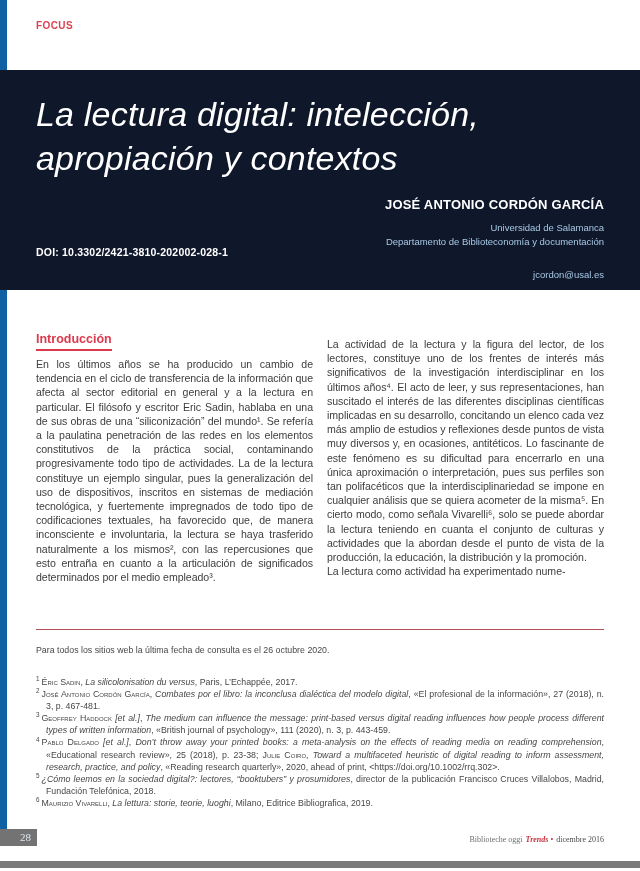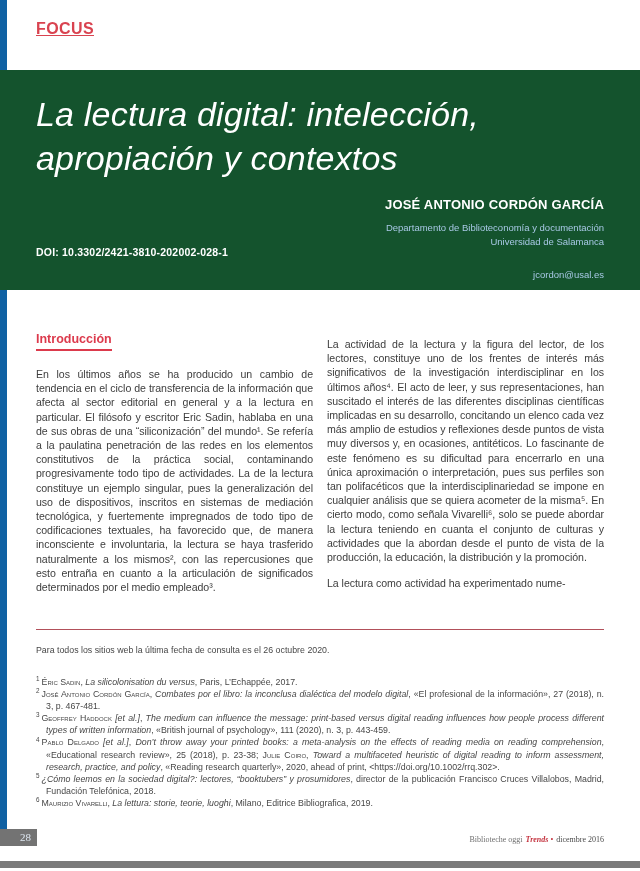--- a/index.html
+++ b/index.html
@@ -1,38 +1,38 @@
 <!DOCTYPE html>
 <html><head>
 <meta charset="utf-8">
 <style>
   html,body{margin:0;padding:0;background:#e9e9e9;}
   .page{position:relative;width:640px;height:871px;background:#ffffff;overflow:hidden;
         font-family:"Liberation Sans",sans-serif;}
   .left-bar{position:absolute;left:0;top:0;width:7px;height:846px;background:#1061a3;}
-  .kicker{position:absolute;left:36px;top:20px;font-size:16px;font-weight:700;
-          letter-spacing:.4px;color:#d94350;text-decoration:underline;}
-  .title-band{position:absolute;left:0;top:70px;width:640px;height:220px;background:#14532d;}
+  .kicker{position:absolute;left:36px;top:20px;font-size:10px;font-weight:700;
+          letter-spacing:.4px;color:#d94350;}
+  .title-band{position:absolute;left:0;top:70px;width:640px;height:220px;background:#0f172a;}
   .title-band h1{position:absolute;left:36px;top:22px;margin:0;font-size:34px;line-height:44px;
           font-style:italic;font-weight:400;color:#ffffff;letter-spacing:.2px;}
   .doi{position:absolute;left:36px;top:176px;font-size:10.5px;font-weight:700;color:#ffffff;
           letter-spacing:.2px;}
   .author-block{position:absolute;right:36px;top:127px;text-align:right;}
   .author{font-size:13px;font-weight:700;color:#ffffff;letter-spacing:.2px;margin-bottom:9px;}
   .aff{font-size:9.5px;line-height:13.5px;color:#a9c9e6;}
   .aff.email{margin-top:20px;}
   .main{position:absolute;left:36px;top:329px;width:568px;height:297px;display:flex;gap:14px;
         overflow:hidden;}
   .col{flex:1 1 0;min-width:0;}
   .col-right{padding-top:8px;}
-  .section-heading{display:inline-block;margin:0 0 16px 0;font-size:12.5px;font-weight:700;
+  .section-heading{display:inline-block;margin:0 0 6px 0;font-size:12.5px;font-weight:700;
         color:#dc3a4c;border-bottom:2px solid #dc3a4c;padding-bottom:3px;}
   .body-p{margin:0;font-size:10.6px;line-height:14.2px;text-align:justify;color:#3d3d3d;
         letter-spacing:-0.05px;}
-  .col-right .body-p + .body-p{margin-top:12px;}
+  .col-right .body-p + .body-p{margin-top:0;}
   .fn-divider{position:absolute;left:36px;top:629px;width:568px;height:1px;background:#b2505a;}
   .fn-area{position:absolute;left:36px;top:644px;width:568px;color:#474747;}
   .fn-note{margin:0 0 20px 0;font-size:8.8px;line-height:12px;}
   .fn{font-size:8.8px;line-height:12.1px;text-align:justify;padding-left:10px;text-indent:-10px;
       color:#474747;}
   .fn sup{font-size:6.3px;vertical-align:super;line-height:0;padding-right:2px;}
   .fn .sc{font-variant:small-caps;}
   .fn .i{font-style:italic;}
   .fn .n{font-style:normal;}
   .page-num{position:absolute;left:0;top:829px;width:37px;height:17px;background:#737373;
@@ -52,22 +52,22 @@
 
   <div class="left-bar"></div>
 
   <div class="kicker">FOCUS</div>
 
   <div class="title-band">
     <h1><span>La lectura digital: intelección,</span><br><span>apropiación y contextos</span></h1>
     <div class="doi">DOI: 10.3302/2421-3810-202002-028-1</div>
     <div class="author-block">
       <div class="author">JOSÉ ANTONIO CORDÓN GARCÍA</div>
+      <div class="aff">Universidad de Salamanca</div>
       <div class="aff">Departamento de Biblioteconomía y documentación</div>
-      <div class="aff">Universidad de Salamanca</div>
       <div class="aff email">jcordon@usal.es</div>
     </div>
   </div>
 
   <div class="main">
     <div class="col col-left">
       <h2 class="section-heading">Introducción</h2>
       <p class="body-p">En los últimos años se ha producido un cambio de tendencia en el ciclo de transferencia de la información que afecta al sector editorial en general y a la lectura en particular. El filósofo y escritor Eric Sadin, hablaba en una de sus obras de una “siliconización” del mundo¹. Se refería a la paulatina penetración de las redes en los elementos constitutivos de la práctica social, contaminando progresivamente todo tipo de actividades. La de la lectura constituye un ejemplo singular, pues la generalización del uso de dispositivos, inscritos en sistemas de mediación tecnológica, y fuertemente impregnados de todo tipo de codificaciones textuales, ha favorecido que, de manera inconsciente e involuntaria, la lectura se haya trasferido naturalmente a los mismos², con las repercusiones que esto entraña en cuanto a la articulación de significados determinados por el medio empleado³.</p>
     </div>
     <div class="col col-right">

